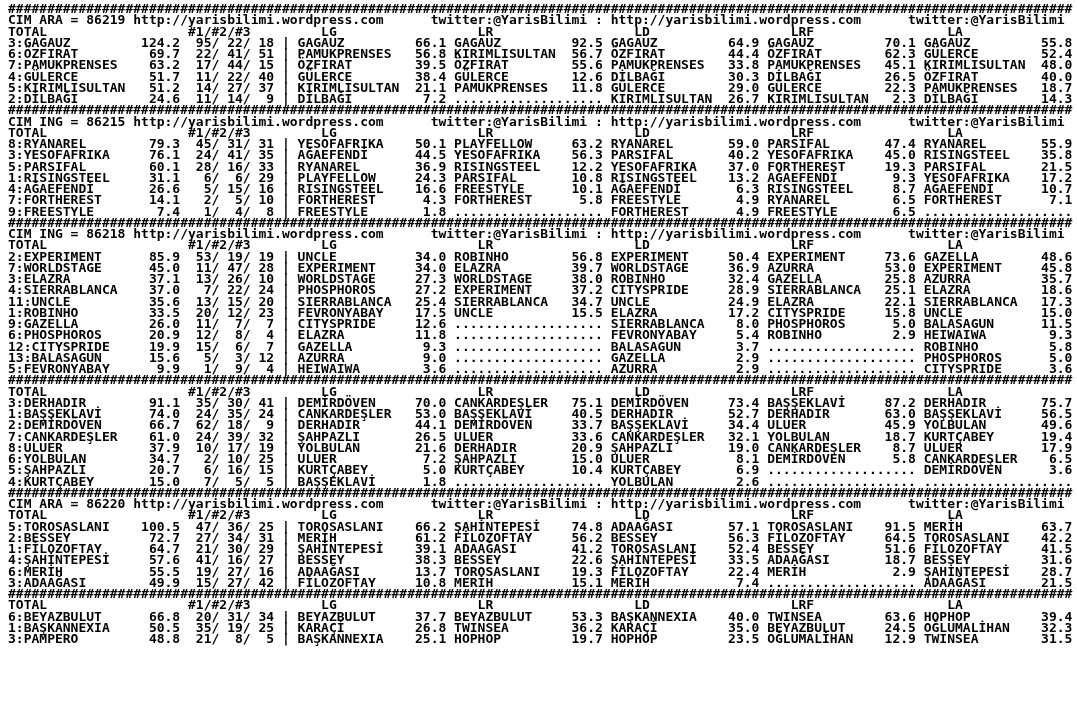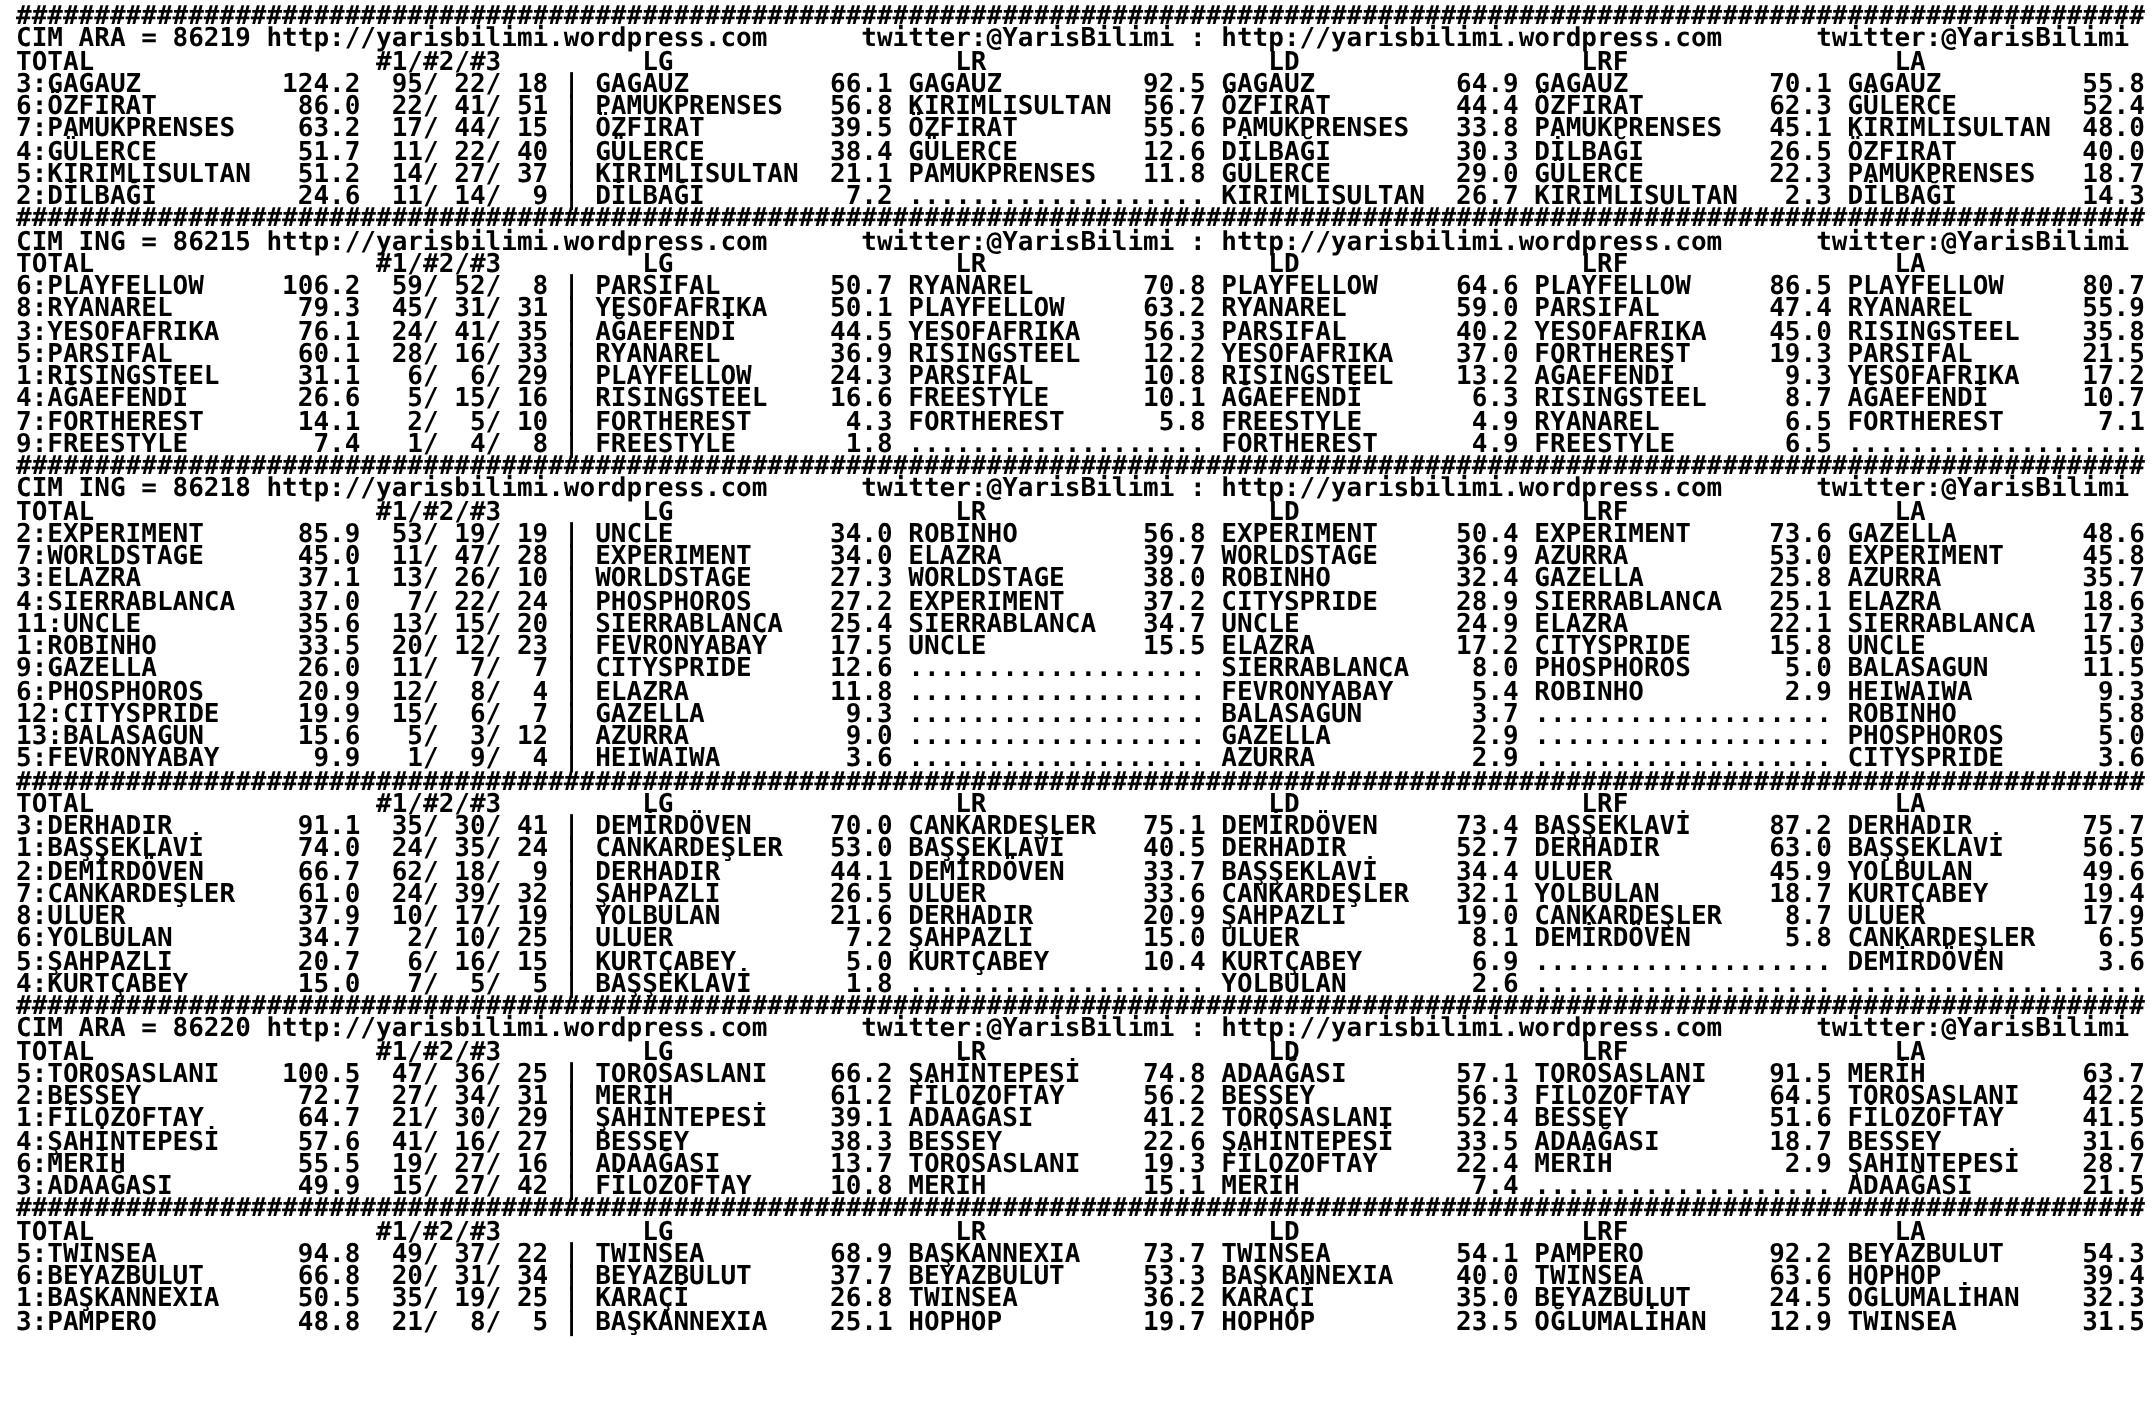--- a/index.html
+++ b/index.html
@@ -26,31 +26,30 @@
 </style>
 </head>
 <body>
 
 <div id="report">
     <div class="section">
       <div class="ln">########################################################################################################################################</div>
       <div class="ln">CIM ARA = 86219 http://yarisbilimi.wordpress.com      twitter:@YarisBilimi : http://yarisbilimi.wordpress.com      twitter:@YarisBilimi</div>
       <div class="ln">TOTAL                  #1/#2/#3         LG                  LR                  LD                  LRF                 LA</div>
       <div class="ln">3:GAGAUZ         124.2  95/ 22/ 18 | GAGAUZ         66.1 GAGAUZ         92.5 GAGAUZ         64.9 GAGAUZ         70.1 GAGAUZ         55.8</div>
-      <div class="ln">6:ÖZFIRAT         86.0  22/ 41/ 51 | PAMUKPRENSES   56.8 KIRIMLISULTAN  56.7 ÖZFIRAT        44.4 ÖZFIRAT        62.3 GÜLERCE        52.4</div>
+      <div class="ln">6:ÖZFIRAT         69.7  22/ 41/ 51 | PAMUKPRENSES   56.8 KIRIMLISULTAN  56.7 ÖZFIRAT        44.4 ÖZFIRAT        62.3 GÜLERCE        52.4</div>
       <div class="ln">7:PAMUKPRENSES    63.2  17/ 44/ 15 | ÖZFIRAT        39.5 ÖZFIRAT        55.6 PAMUKPRENSES   33.8 PAMUKPRENSES   45.1 KIRIMLISULTAN  48.0</div>
       <div class="ln">4:GÜLERCE         51.7  11/ 22/ 40 | GÜLERCE        38.4 GÜLERCE        12.6 DİLBAĞI        30.3 DİLBAĞI        26.5 ÖZFIRAT        40.0</div>
       <div class="ln">5:KIRIMLISULTAN   51.2  14/ 27/ 37 | KIRIMLISULTAN  21.1 PAMUKPRENSES   11.8 GÜLERCE        29.0 GÜLERCE        22.3 PAMUKPRENSES   18.7</div>
       <div class="ln">2:DİLBAĞI         24.6  11/ 14/  9 | DİLBAĞI         7.2 ................... KIRIMLISULTAN  26.7 KIRIMLISULTAN   2.3 DİLBAĞI        14.3</div>
     </div>
     <div class="section">
       <div class="ln">########################################################################################################################################</div>
       <div class="ln">CIM ING = 86215 http://yarisbilimi.wordpress.com      twitter:@YarisBilimi : http://yarisbilimi.wordpress.com      twitter:@YarisBilimi</div>
       <div class="ln">TOTAL                  #1/#2/#3         LG                  LR                  LD                  LRF                 LA</div>
-      <div class="ln">6:PLAYFELLOW     106.2  59/ 52/  8 | PARSIFAL       50.7 RYANAREL       70.8 PLAYFELLOW     64.6 PLAYFELLOW     86.5 PLAYFELLOW     80.7</div>
       <div class="ln">8:RYANAREL        79.3  45/ 31/ 31 | YESOFAFRIKA    50.1 PLAYFELLOW     63.2 RYANAREL       59.0 PARSIFAL       47.4 RYANAREL       55.9</div>
       <div class="ln">3:YESOFAFRIKA     76.1  24/ 41/ 35 | AĞAEFENDİ      44.5 YESOFAFRIKA    56.3 PARSIFAL       40.2 YESOFAFRIKA    45.0 RISINGSTEEL    35.8</div>
       <div class="ln">5:PARSIFAL        60.1  28/ 16/ 33 | RYANAREL       36.9 RISINGSTEEL    12.2 YESOFAFRIKA    37.0 FORTHEREST     19.3 PARSIFAL       21.5</div>
       <div class="ln">1:RISINGSTEEL     31.1   6/  6/ 29 | PLAYFELLOW     24.3 PARSIFAL       10.8 RISINGSTEEL    13.2 AĞAEFENDİ       9.3 YESOFAFRIKA    17.2</div>
       <div class="ln">4:AĞAEFENDİ       26.6   5/ 15/ 16 | RISINGSTEEL    16.6 FREESTYLE      10.1 AĞAEFENDİ       6.3 RISINGSTEEL     8.7 AĞAEFENDİ      10.7</div>
       <div class="ln">7:FORTHEREST      14.1   2/  5/ 10 | FORTHEREST      4.3 FORTHEREST      5.8 FREESTYLE       4.9 RYANAREL        6.5 FORTHEREST      7.1</div>
       <div class="ln">9:FREESTYLE        7.4   1/  4/  8 | FREESTYLE       1.8 ................... FORTHEREST      4.9 FREESTYLE       6.5 ...................</div>
     </div>
     <div class="section">
       <div class="ln">########################################################################################################################################</div>
@@ -87,18 +86,17 @@
       <div class="ln">5:TOROSASLANI    100.5  47/ 36/ 25 | TOROSASLANI    66.2 ŞAHİNTEPESİ    74.8 ADAAĞASI       57.1 TOROSASLANI    91.5 MERİH          63.7</div>
       <div class="ln">2:BESSEY          72.7  27/ 34/ 31 | MERİH          61.2 FİLOZOFTAY     56.2 BESSEY         56.3 FİLOZOFTAY     64.5 TOROSASLANI    42.2</div>
       <div class="ln">1:FİLOZOFTAY      64.7  21/ 30/ 29 | ŞAHİNTEPESİ    39.1 ADAAĞASI       41.2 TOROSASLANI    52.4 BESSEY         51.6 FİLOZOFTAY     41.5</div>
       <div class="ln">4:ŞAHİNTEPESİ     57.6  41/ 16/ 27 | BESSEY         38.3 BESSEY         22.6 ŞAHİNTEPESİ    33.5 ADAAĞASI       18.7 BESSEY         31.6</div>
       <div class="ln">6:MERİH           55.5  19/ 27/ 16 | ADAAĞASI       13.7 TOROSASLANI    19.3 FİLOZOFTAY     22.4 MERİH           2.9 ŞAHİNTEPESİ    28.7</div>
       <div class="ln">3:ADAAĞASI        49.9  15/ 27/ 42 | FİLOZOFTAY     10.8 MERİH          15.1 MERİH           7.4 ................... ADAAĞASI       21.5</div>
     </div>
     <div class="section">
       <div class="ln">########################################################################################################################################</div>
       <div class="ln">TOTAL                  #1/#2/#3         LG                  LR                  LD                  LRF                 LA</div>
-      <div class="ln">5:TWINSEA         94.8  49/ 37/ 22 | TWINSEA        68.9 BAŞKANNEXIA    73.7 TWINSEA        54.1 PAMPERO        92.2 BEYAZBULUT     54.3</div>
       <div class="ln">6:BEYAZBULUT      66.8  20/ 31/ 34 | BEYAZBULUT     37.7 BEYAZBULUT     53.3 BAŞKANNEXIA    40.0 TWINSEA        63.6 HOPHOP         39.4</div>
       <div class="ln">1:BAŞKANNEXIA     50.5  35/ 19/ 25 | KARAÇİ         26.8 TWINSEA        36.2 KARAÇİ         35.0 BEYAZBULUT     24.5 OĞLUMALİHAN    32.3</div>
       <div class="ln">3:PAMPERO         48.8  21/  8/  5 | BAŞKANNEXIA    25.1 HOPHOP         19.7 HOPHOP         23.5 OĞLUMALİHAN    12.9 TWINSEA        31.5</div>
     </div>
   </div>
 
 </body></html>

